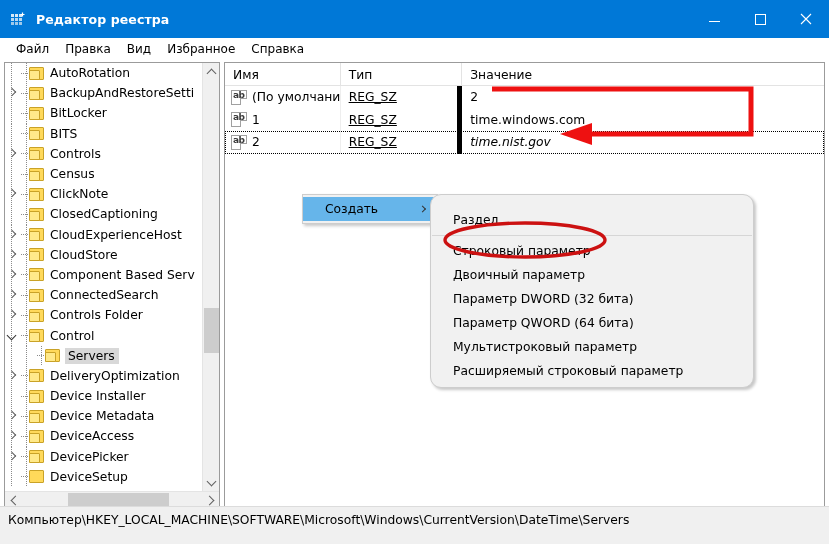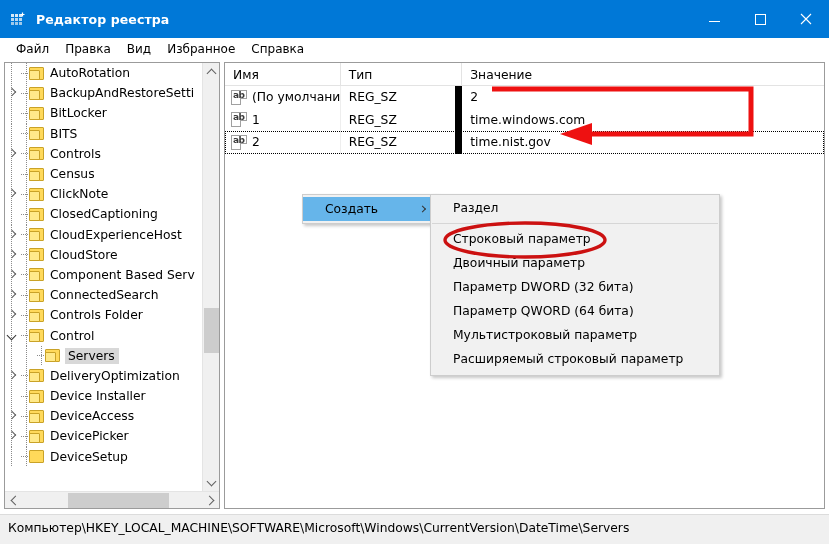--- a/index.html
+++ b/index.html
@@ -167,52 +167,52 @@
   .lrow {
     height: 22.5px; display: flex; align-items: center; position: relative;
   }
   .lrow.focus::before {
     content: ""; position: absolute; left: 0; top: 0; right: 0; bottom: 0;
     border: 1px dotted #000; pointer-events: none;
   }
   .cell { font-size: 12.3px; color: #000; height: 22.5px;
           display: flex; align-items: center; overflow: hidden; white-space: nowrap; }
   .cell.c-name { padding-left: 6px; border-right: 1px solid #eeeeee; }
-  .cell.c-type { padding-left: 8px; border-right: 7px solid #000000; }
+  .cell.c-type { padding-left: 8px; border-right: 5px solid #000000; text-decoration: underline; }
   .cell.c-val  { padding-left: 8px; }
   .abicon {
     flex: 0 0 16px; width: 16px; height: 15px; margin-right: 5px; position: relative;
     background: #ffffff; border: 1px solid #a0a0a0;
   }
   .abicon span {
     position: absolute; left: 1px; top: -1px; font-size: 9px; font-weight: bold;
     color: #3a3a3a; font-family: "DejaVu Sans","Liberation Sans",sans-serif;
     letter-spacing: -.5px;
   }
   .abicon::after {
     content:""; position:absolute; right:-1px; bottom:-1px; width:6px; height:6px;
     background:#ffffff; border-left:1px solid #a0a0a0; border-top:1px solid #a0a0a0;
     transform: rotate(0deg);
   }
 
   
   .statusbar {
-    position: absolute; left: 0; bottom: 4px; width: 829px; height: 26px;
+    position: absolute; left: 0; bottom: 12px; width: 829px; height: 26px;
     background: #f0f0f0; border-top: 1px solid #dcdcdc;
     display: flex; align-items: center; padding-left: 8px;
   }
   .statusbar .path { font-size: 12.3px; color: #000; white-space: nowrap; }
 
   
   .ctxmenu {
     position: absolute; background: #f1f1f1;
     border: 1px solid #cdcdcd; box-shadow: 2px 2px 3px rgba(0,0,0,.22);
   }
   .ctx-parent { left: 302px; top: 194px; width: 136px; height: 30px; padding: 2px 0; }
-  .ctx-child  { left: 430px; top: 194px; width: 290px; padding: 1px 0 4px 0; }
+  .ctx-child  { left: 430px; top: 194px; width: 324px; padding: 13px 0 4px 0; border-radius: 11px; }
   .ctxitem {
     height: 24px; display: flex; align-items: center;
     font-size: 12.3px; color: #000; padding-left: 22px; position: relative;
     white-space: nowrap;
   }
   .ctxitem.hl { background: #66b5ea; }
   .ctxitem .submark {
     position: absolute; right: 12px; top: 50%; width: 5px; height: 5px;
     border-right: 1.3px solid #333; border-bottom: 1.3px solid #333;
     transform: translateY(-50%) rotate(-45deg);
@@ -465,20 +465,31 @@
           </div>
           <div class="tnode" style="padding-left: 0px;">
             <span class="vline" style="left: 6px;"></span>
             <span class="vline" style="left: 21px;"></span>
             <span class="expander has"></span>
             <span class="dots"></span>
             <span class="folder">
               <span class="f-back"></span>
               <span class="f-front"></span>
             </span>
+            <span class="tlabel">Device Metadata</span>
+          </div>
+          <div class="tnode" style="padding-left: 0px;">
+            <span class="vline" style="left: 6px;"></span>
+            <span class="vline" style="left: 21px;"></span>
+            <span class="expander has"></span>
+            <span class="dots"></span>
+            <span class="folder">
+              <span class="f-back"></span>
+              <span class="f-front"></span>
+            </span>
             <span class="tlabel">DeviceAccess</span>
           </div>
           <div class="tnode" style="padding-left: 0px;">
             <span class="vline" style="left: 6px;"></span>
             <span class="vline" style="left: 21px;"></span>
             <span class="expander has"></span>
             <span class="dots"></span>
             <span class="folder">
               <span class="f-back"></span>
               <span class="f-front"></span>
@@ -556,21 +567,21 @@
           <div class="lrow focus">
             <div class="cell c-name" style="width: 116px;">
               <span class="abicon">
                 <span>ab</span>
               </span>
               <span>2</span>
             </div>
             <div class="cell c-type" style="width: 122px;">
               <span>REG_SZ</span>
             </div>
-            <div class="cell c-val" style="width: 363px;">
+            <div class="cell c-val" style="width: 363px; font-style: italic;">
               <span>time.nist.gov</span>
             </div>
           </div>
         </div>
     </div>
 
   </div>
 
   <div class="statusbar">
     <span class="path">Компьютер\HKEY_LOCAL_MACHINE\SOFTWARE\Microsoft\Windows\CurrentVersion\DateTime\Servers</span>

